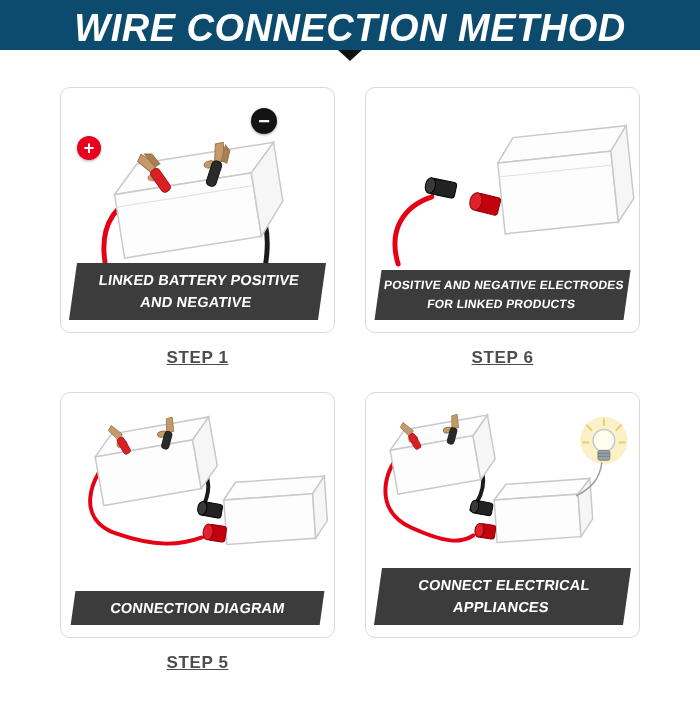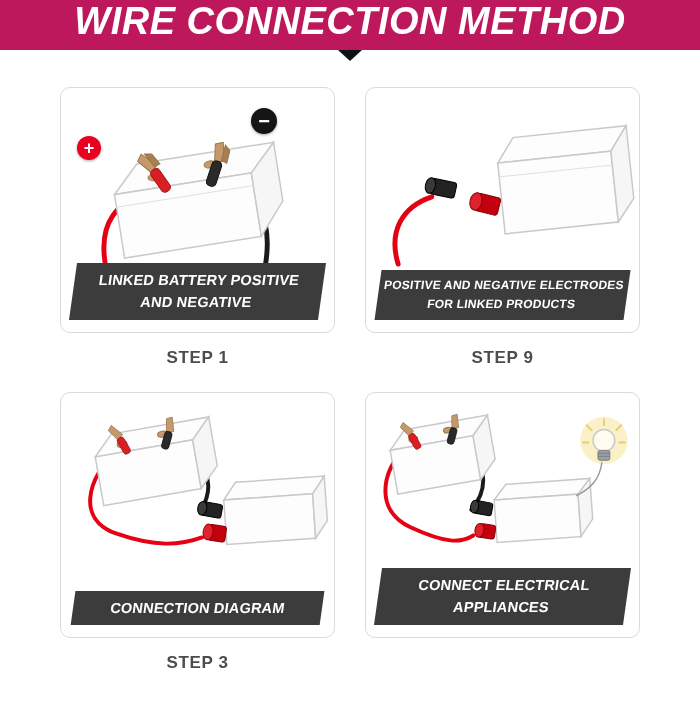--- a/index.html
+++ b/index.html
@@ -1,21 +1,21 @@
 <!DOCTYPE html>
 <html><head>
 <meta charset="utf-8">
 <style>
   * { margin:0; padding:0; box-sizing:border-box; }
   html,body { width:700px; background:#ffffff; font-family:"Liberation Sans", sans-serif; }
   .page { width:700px; height:714px; overflow:hidden; background:#fff; }
 
   .header {
-    width:700px; height:50px; background:#be185d;
-    display:flex; align-items:flex-start; justify-content:center;
+    width:700px; height:50px; background:#0c4a6e;
+    display:flex; align-items:flex-end; justify-content:center;
   }
   .header-title {
     color:#ffffff; font-size:38px; font-weight:bold; font-style:italic;
     letter-spacing:0.5px; white-space:nowrap; transform:scaleY(1.02);
   }
   .pointer-triangle {
     width:0; height:0; margin:0 auto;
     border-left:12px solid transparent; border-right:12px solid transparent;
     border-top:11px solid #111111;
   }
@@ -37,21 +37,21 @@
     position:absolute; left:12px; right:12px; bottom:12px;
     background:#3c3c3c; color:#ffffff; transform:skewX(-8deg);
     text-align:center; padding:6px 2px; font-weight:bold;
     font-size:14.5px; line-height:1.55; letter-spacing:0.2px;
   }
   .caption.small { font-size:12px; line-height:1.6; }
   .caption .line { display:block; }
 
   .step-label {
     margin-top:15px; text-align:center; color:#4c4c4c;
-    font-weight:bold; font-size:17px; letter-spacing:0.6px;
+    font-weight:bold; font-size:17px; letter-spacing:0.6px;text-decoration:underline;
   }
 
   .badge {
     position:absolute; border-radius:50%; color:#fff; font-weight:bold;
     text-align:center; box-shadow:0 1px 3px rgba(0,0,0,0.35);
   }
   .badge-plus  { left:16px; top:48px; width:24px; height:24px; line-height:24px; font-size:18px; background:#e8001e; }
   .badge-minus { left:190px; top:20px; width:26px; height:26px; line-height:26px; font-size:20px; background:#141414; }
 </style>
 </head>
@@ -128,21 +128,21 @@
               <rect x="-26" y="-8" width="26" height="16" rx="3" fill="#222" stroke="#000"></rect>
               <ellipse cx="-26" cy="0" rx="5" ry="8" fill="#3a3a3a" stroke="#000"></ellipse>
             </g>
           </svg>
         </div>
         <div class="caption small">
           <span class="line">POSITIVE AND NEGATIVE ELECTRODES</span>
           <span class="line">FOR LINKED PRODUCTS</span>
         </div>
       </div>
-      <div class="step-label">STEP 9</div>
+      <div class="step-label">STEP 6</div>
     </div>
 
     <div class="cell">
       <div class="panel">
         <div class="art">
           <svg viewBox="0 0 275 186">
 
             <path d="M 58 56 C 24 88, 16 128, 55 142 C 95 156, 120 154, 142 146" fill="none" stroke="#e60014" stroke-width="4" stroke-linecap="round"></path>
 
             <path d="M 110 50 C 146 62, 158 92, 140 120" fill="none" stroke="#1b1b1b" stroke-width="4" stroke-linecap="round"></path>
@@ -178,21 +178,21 @@
               <rect x="-18" y="-8" width="18" height="16" rx="3" fill="#c3000d" stroke="#8d000a"></rect>
               <ellipse cx="-18" cy="0" rx="5" ry="8" fill="#e0212e" stroke="#8d000a"></ellipse>
             </g>
           </svg>
         </div>
         <div class="caption">
           <span class="line">CONNECTION DIAGRAM</span>
           <span class="line"></span>
         </div>
       </div>
-      <div class="step-label">STEP 3</div>
+      <div class="step-label">STEP 5</div>
     </div>
 
     <div class="cell">
       <div class="panel">
         <div class="art">
           <svg viewBox="0 0 275 186">
 
             <circle cx="240" cy="48" r="24" fill="#f9eebc" opacity="0.8"></circle>
 
             <path d="M 42 52 C 12 82, 10 120, 45 136 C 80 152, 95 152, 108 144" fill="none" stroke="#e60014" stroke-width="4" stroke-linecap="round"></path>

